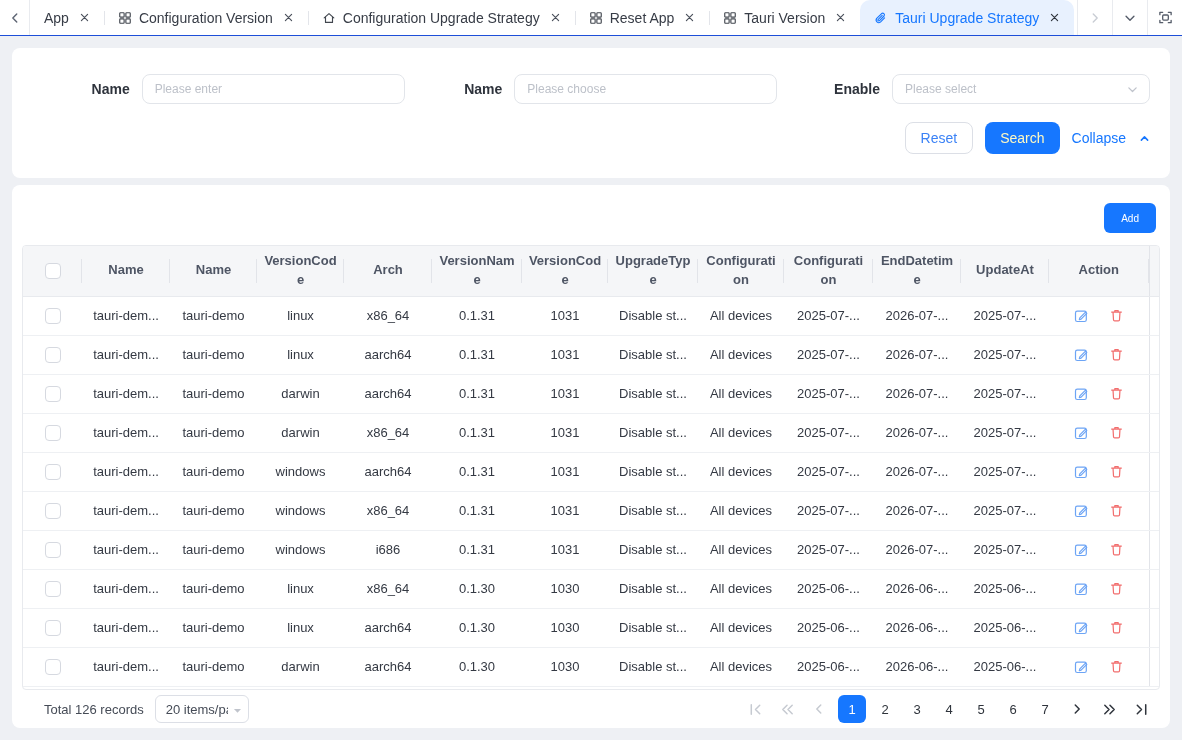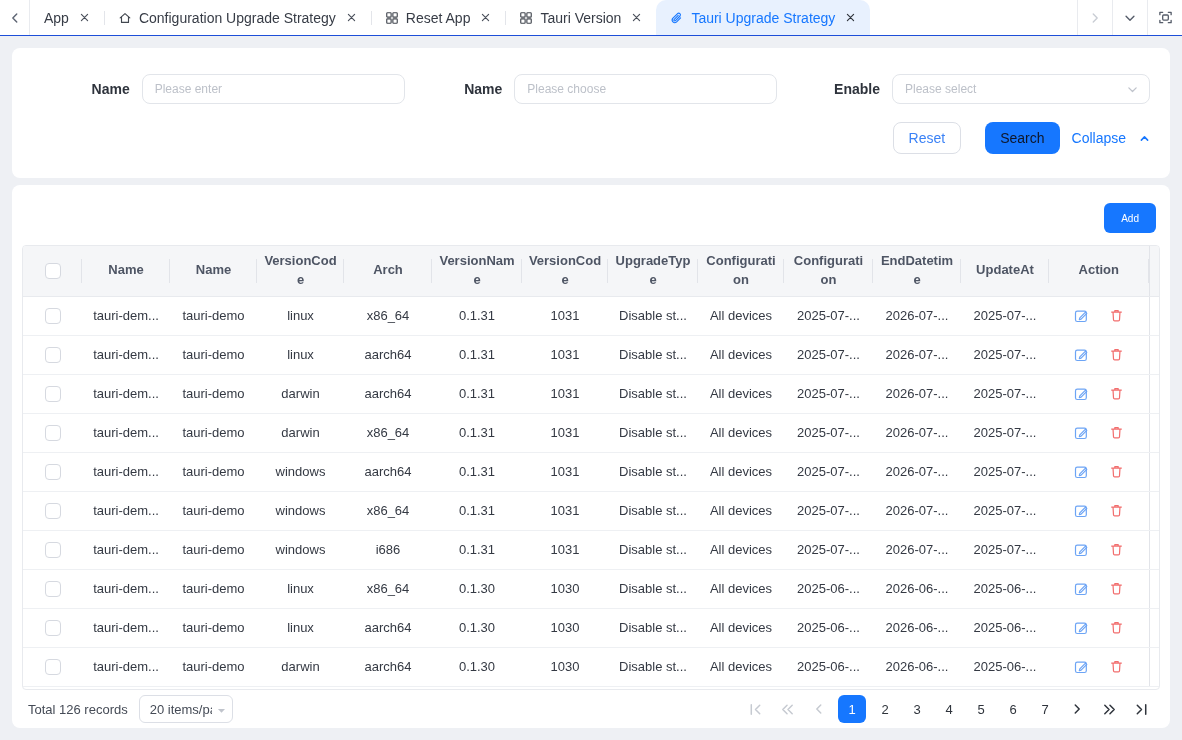--- a/index.html
+++ b/index.html
@@ -34,42 +34,42 @@
   .filter-field { flex:1; display:flex; align-items:center; }
   .flabel { flex:1; text-align:right; font-weight:700; font-size:14px; color:#2e333c; margin-right:12px; white-space:nowrap; }
   .finput { width:263px; height:30px; border:1px solid #e2e5ea; border-radius:8px; padding:0 12px; font-size:12px; color:#333; background:#fff; outline:none; }
   .finput::placeholder { color:#bdc1c9; }
   .fselect { position:relative; width:258px; }
   .fselect .finput { width:100%; padding-right:30px; }
   .sel-caret { position:absolute; right:11px; top:9px; color:#c0c4cc; pointer-events:none; }
   .filter-actions { display:flex; justify-content:flex-end; align-items:center; gap:12px; margin-top:18px; }
   .btn { height:32px; padding:0 15px; border-radius:8px; font-size:14px; cursor:pointer; font-family:inherit; }
   .btn-reset { border:1px solid #dcdfe6; background:#fff; color:#3b82f6; }
-  .btn-search { border:none; background:#1677ff; color:#0f172a;margin-left:12px; }
+  .btn-search { border:none; background:#1677ff; color:#fef9c3; }
   .collapse-link { display:flex; align-items:center; gap:13px; color:#1677ff; font-size:14px; cursor:pointer; }
 
   
   .table-card { margin:7px 12px 0; background:#fff; border-radius:8px; padding:18px 10px 0; height:543px; display:flex; flex-direction:column; }
   .toolbar { display:flex; justify-content:flex-end; padding-right:4px; }
   .btn-add { height:30px; padding:0 17px; background:#1677ff; color:#fff; border:none; border-radius:6px; font-size:10px; cursor:pointer; font-family:Liberation Sans, sans-serif; }
   .table-box { margin-top:12px; border:1px solid #e8eaee; border-radius:4px; height:445px; overflow:hidden; }
   table { width:100%; border-collapse:collapse; table-layout:fixed; font-size:13px; }
   thead th { background:#f5f6f8; height:50px; font-weight:700; color:#4e5564; position:relative; word-break:break-all; padding:0 6px; line-height:1.45; border-bottom:1px solid #e8eaee; text-align:center; }
   thead th::after { content:""; position:absolute; right:0; top:13px; bottom:13px; width:1px; background:#e2e4e9; }
   thead th:last-child::after { display:none; }
   tbody td { height:39px; border-bottom:1px solid #eef0f3; text-align:center; color:#343943; padding:0 6px; white-space:nowrap; overflow:hidden; }
   td.gutter, th.gutter { border-left:1px solid #e2e4e9; padding:0; }
   .cbx { width:16px; height:16px; border:1px solid #d6d9e0; border-radius:4px; background:#fff; margin:0 auto; cursor:pointer; }
   .act-btn { background:none; border:none; cursor:pointer; padding:2px; display:inline-flex; vertical-align:middle; }
   .act-btn + .act-btn { margin-left:16px; }
   .edit-ic { color:#6ca4f5; }
   .del-ic { color:#f26d6d; }
 
   
-  .pager { flex:1; display:flex; align-items:center; justify-content:space-between; padding:0 6px; }
+  .pager { flex:1; display:flex; align-items:center; justify-content:space-between; padding:0 6px;margin-left:16px; }
   .pager-left { display:flex; align-items:center; gap:11px; font-size:13px; color:#454b56; }
   .size-select { position:relative; width:94px; height:28px; border:1px solid #dcdfe6; border-radius:6px; display:flex; align-items:center; padding:0 20px 0 10px; font-size:13px; color:#454b56; cursor:pointer; background:#fff; }
   .size-select .size-text { overflow:hidden; white-space:nowrap; }
   .size-caret { position:absolute; right:5px; top:9px; color:#c0c4cc; }
   .pager-right { display:flex; align-items:center; gap:6px; }
   .pg-item { min-width:26px; height:28px; display:flex; align-items:center; justify-content:center; font-size:13px; color:#2f343c; cursor:pointer; border-radius:6px; background:none; border:none; font-family:inherit; }
   .pg-item.is-disabled { color:#c6cad1; cursor:default; }
   .pg-item.is-active { background:#1677ff; color:#fff; width:28px; }
 </style>
 </head>
@@ -79,20 +79,36 @@
   <button class="tab-scroll">
     <span>
       <svg width="14" height="14" viewBox="0 0 16 16" fill="none" stroke="currentColor" stroke-width="1.6" stroke-linecap="round" stroke-linejoin="round">
           <path d="M10 3.5 5.5 8 10 12.5"></path>
         </svg>
     </span>
   </button>
   <div class="tabs" id="tabs">
       <div class="tab">
         <span>App</span>
+        <span class="tab-close">
+          <svg width="11" height="11" viewBox="0 0 16 16" fill="none" stroke="currentColor" stroke-linecap="round" stroke-linejoin="round" stroke-width="1.7">
+            <path d="M3.5 3.5l9 9M12.5 3.5l-9 9"></path>
+          </svg>
+        </span>
+      </div>
+      <div class="tab">
+        <span class="tab-icon">
+          <svg width="14" height="14" viewBox="0 0 16 16" fill="none" stroke="currentColor" stroke-linecap="round" stroke-linejoin="round" stroke-width="1.3">
+            <rect x="2" y="2" width="5" height="5" rx="0.8"></rect>
+            <rect x="9" y="2" width="5" height="5" rx="0.8"></rect>
+            <rect x="2" y="9" width="5" height="5" rx="0.8"></rect>
+            <rect x="9" y="9" width="5" height="5" rx="0.8"></rect>
+          </svg>
+        </span>
+        <span>Configuration Version</span>
         <span class="tab-close">
           <svg width="11" height="11" viewBox="0 0 16 16" fill="none" stroke="currentColor" stroke-linecap="round" stroke-linejoin="round" stroke-width="1.7">
             <path d="M3.5 3.5l9 9M12.5 3.5l-9 9"></path>
           </svg>
         </span>
       </div>
       <div class="tab">
         <span class="tab-icon">
           <svg width="14" height="14" viewBox="0 0 16 16" fill="none" stroke="currentColor" stroke-linecap="round" stroke-linejoin="round" stroke-width="1.3">
             <path d="M2.5 7.8 8 3l5.5 4.8"></path>

